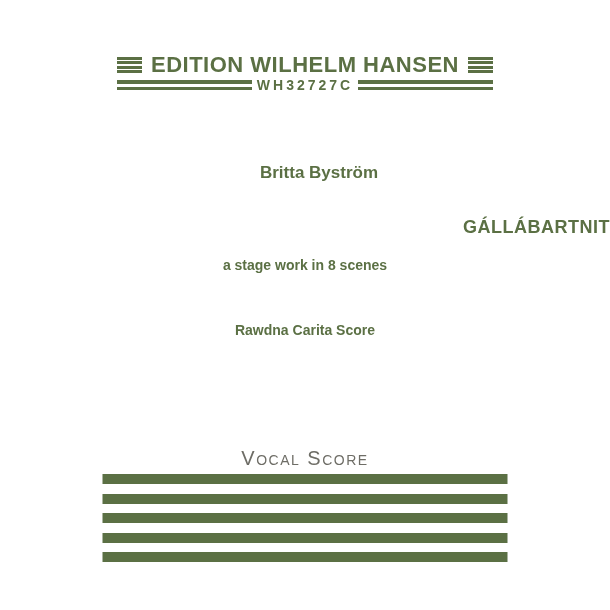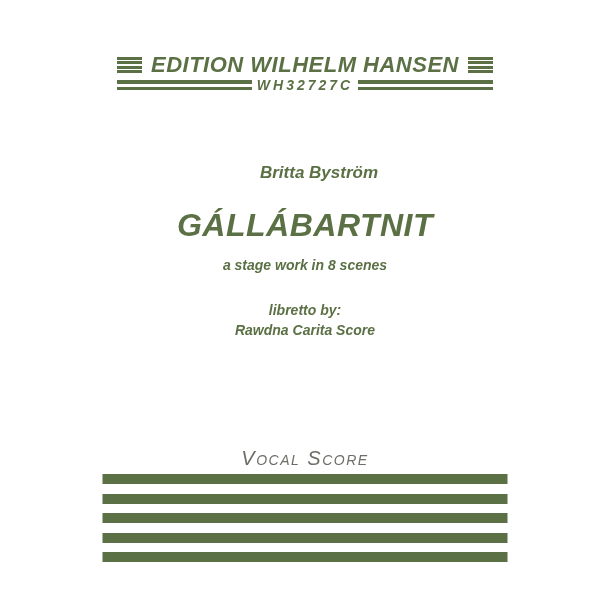--- a/index.html
+++ b/index.html
@@ -7,21 +7,20 @@
   body {
     background: #ffffff;
     font-family: "Liberation Sans", "DejaVu Sans", sans-serif;
     overflow: hidden;
   }
   .page {
     position: relative;
     width: 610px;
     height: 610px;
     background: #ffffff;
-    font-style: italic;
   }
 
   
   .logo {
     position: absolute;
     top: 54px;
     left: 50%;
     transform: translateX(-50%);
     width: 376px;
   }
@@ -84,21 +83,21 @@
   .ctext {
     position: absolute;
     left: 0;
     width: 100%;
     text-align: center;
     color: #5b7044;
     font-weight: bold;
     line-height: 1;
   }
   .composer   { top: 164px; font-size: 17px; padding-left: 28px; }
-  .title      { top: 209px; font-size: 32px; letter-spacing: 0.5px; }
+  .title      { top: 218px; font-size: 18px; letter-spacing: 0.5px; text-align: right; }
   .subtitle   { top: 258px; font-size: 14px; }
   .libretto-label { top: 303px; font-size: 14px; }
   .librettist { top: 323px; font-size: 14px; }
 
   .edition-type {
     top: 448px;
     font-size: 20px;
     font-weight: normal;
     font-variant: small-caps;
     letter-spacing: 1.5px;
@@ -153,21 +152,20 @@
       </span>
     </div>
   </div>
 
   <div class="ctext composer">Britta Byström</div>
 
   <div class="ctext title">GÁLLÁBARTNIT</div>
 
   <div class="ctext subtitle">a stage work in 8 scenes</div>
 
-  <div class="ctext libretto-label">libretto by:</div>
 
   <div class="ctext librettist">Rawdna Carita Score</div>
 
   <div class="ctext edition-type">Vocal Score</div>
 
   <div class="bars">
     <div class="bar"></div>
     <div class="bar"></div>
     <div class="bar"></div>
     <div class="bar"></div>

